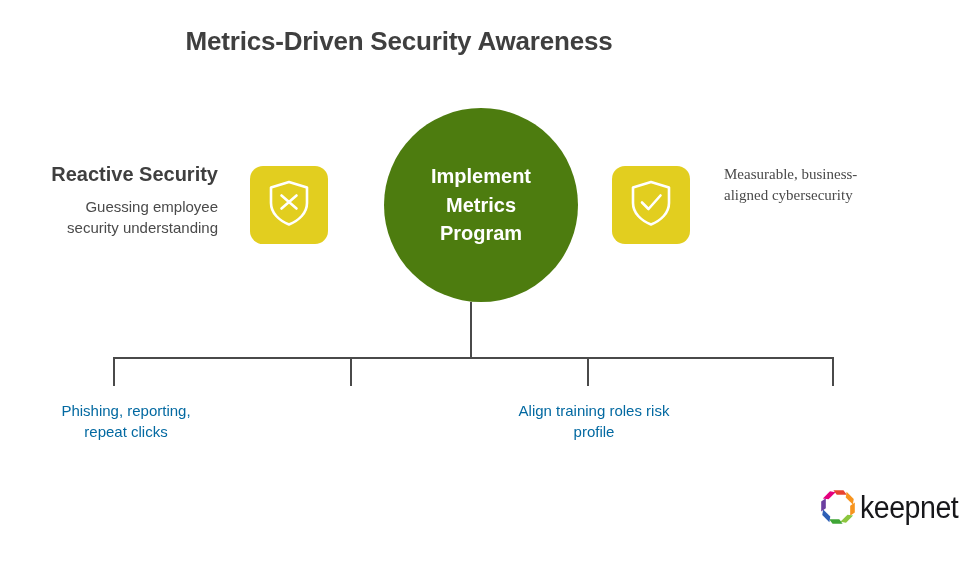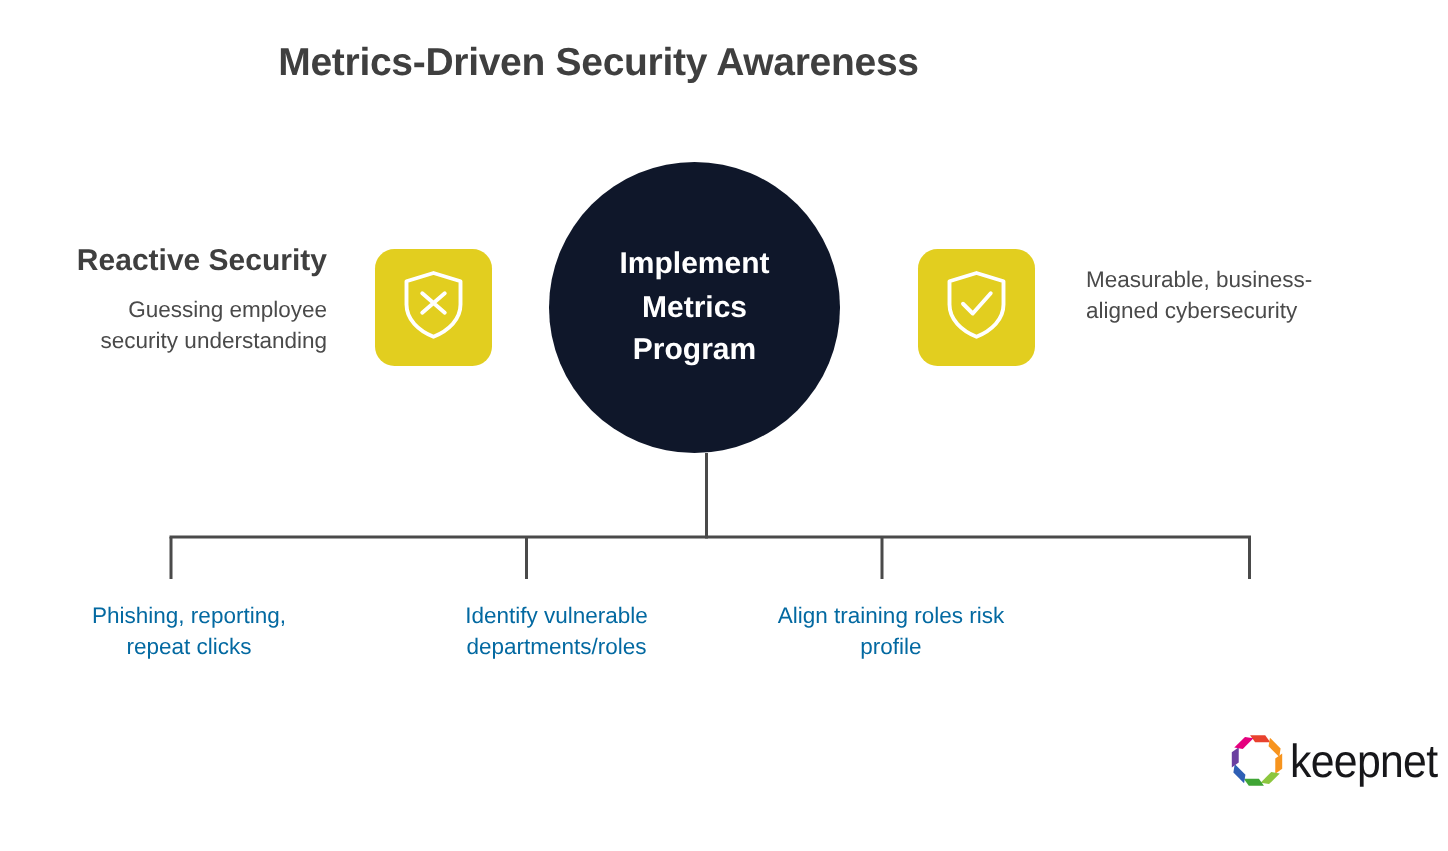--- a/index.html
+++ b/index.html
@@ -30,26 +30,26 @@
     text-align: center;
     font-size: 26px;
     font-weight: bold;
     color: #3f3f3f;
     letter-spacing: -0.2px;
   }
 
   
   .center-node {
     position: absolute;
-    left: 366px;
+    left: 384px;
     top: 108px;
     width: 194px;
     height: 194px;
     border-radius: 50%;
-    background: #0f172a;
+    background: #4d7c0f;
     display: flex;
     align-items: center;
     justify-content: center;
   }
   .center-node-label {
     color: #ffffff;
     font-size: 20px;
     font-weight: bold;
     line-height: 1.42;
     text-align: center;
@@ -94,21 +94,21 @@
     line-height: 1.4;
     white-space: pre-line;
   }
   .side-desc {
     margin-top: 8px;
     font-size: 15px;
     color: #4a4a4a;
     line-height: 1.42;
     white-space: pre-line;
   }
-  .side-block.right .side-desc { margin-top: 16px; }
+  .side-block.right .side-desc { margin-top: 4px; font-family: Liberation Serif, serif; }
 
   
   .conn {
     position: absolute;
     background: #4a4a4a;
   }
   .conn-stem {
     left: 470px;
     top: 302px;
     width: 2px;
@@ -209,22 +209,20 @@
 
   <div class="conn conn-stem"></div>
   <div class="conn conn-bar"></div>
   <div class="conn conn-drop d1"></div>
   <div class="conn conn-drop d2"></div>
   <div class="conn conn-drop d3"></div>
   <div class="conn conn-drop d4"></div>
 
   <div class="bottom-item b1">Phishing, reporting,
 repeat clicks</div>
-  <div class="bottom-item b2">Identify vulnerable
-departments/roles</div>
   <div class="bottom-item b3">Align training roles risk
 profile</div>
 
   <div class="logo">
     <span>
       <svg class="logo-mark" viewBox="0 0 100 100" aria-hidden="true">
         <g transform="translate(50,50)">
           <g transform="rotate(0)">
             <path d="M-11,-40 L13,-40 L21,-29 L-3,-29 Z" fill="#E8422E"></path>
           </g>

